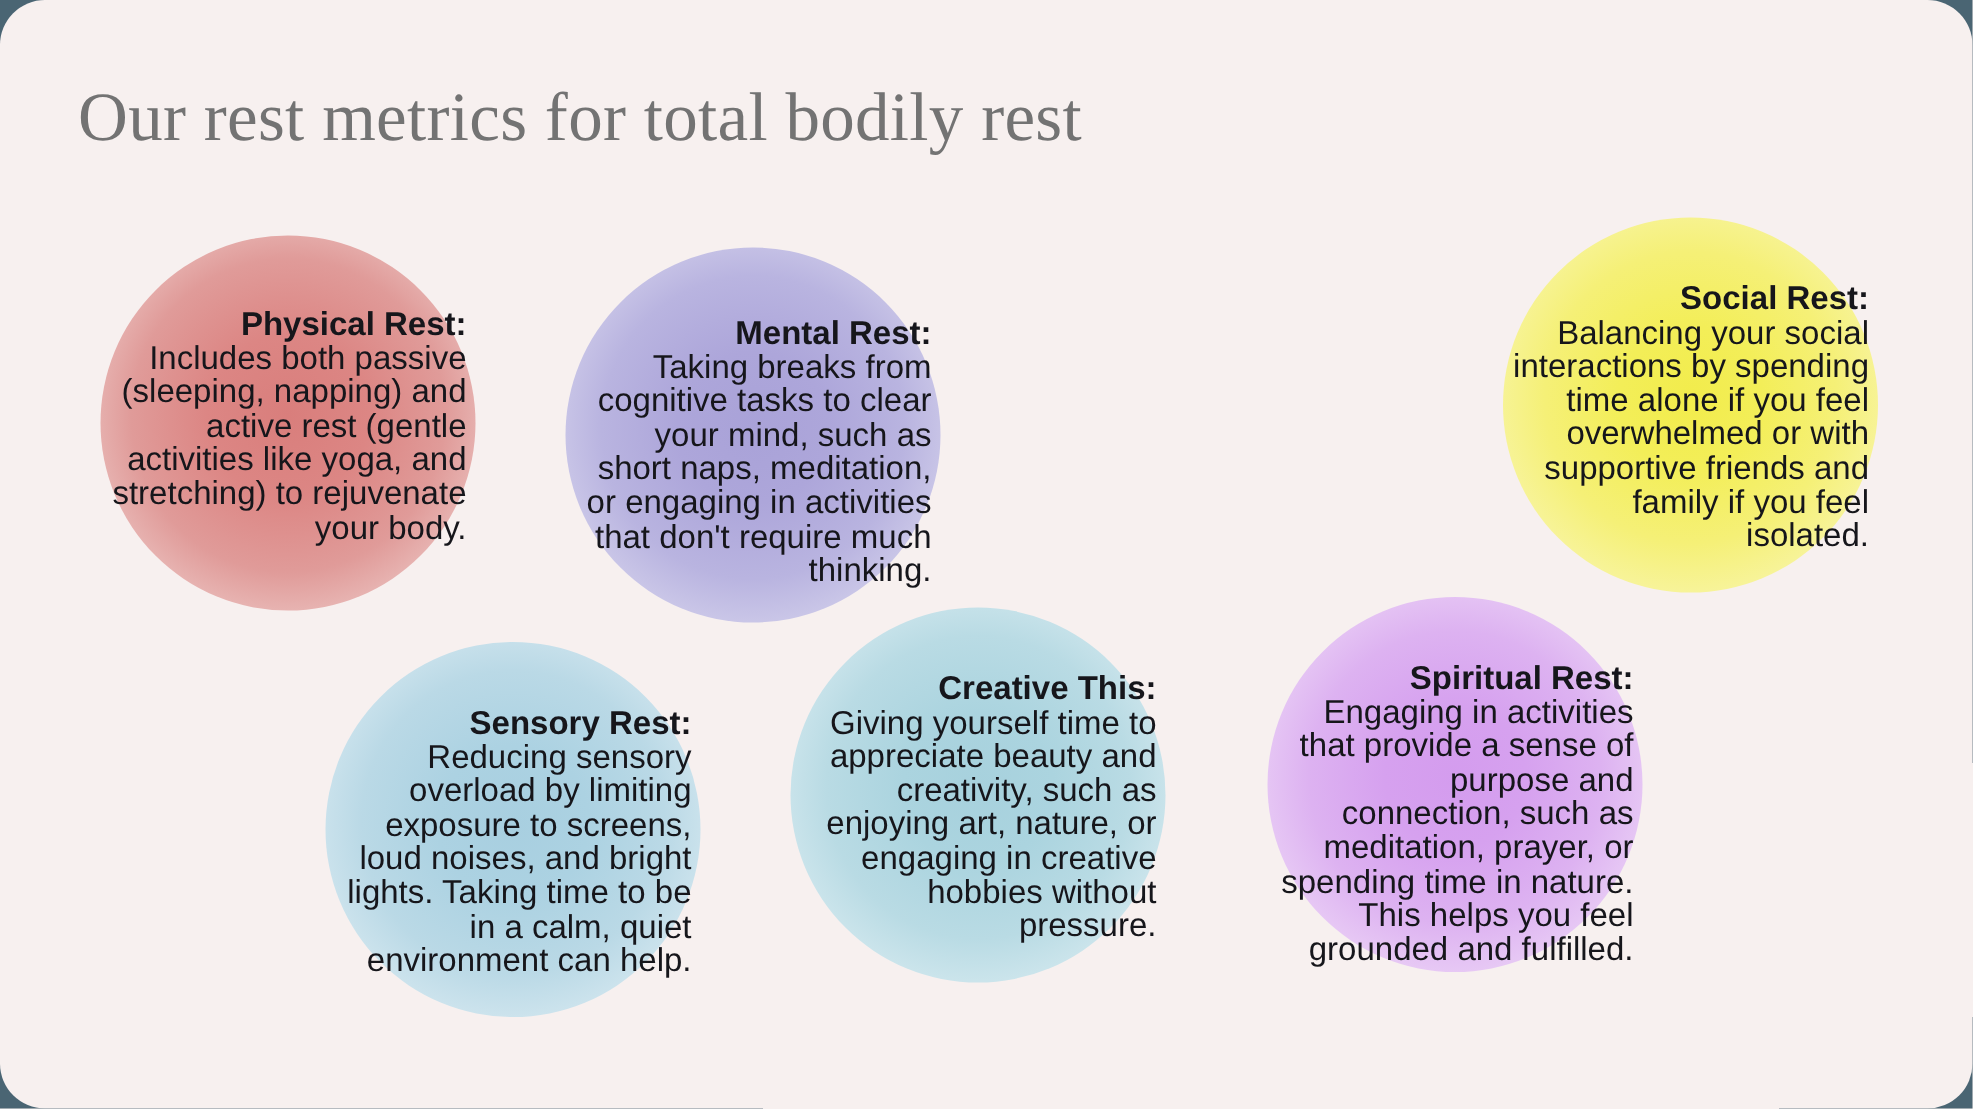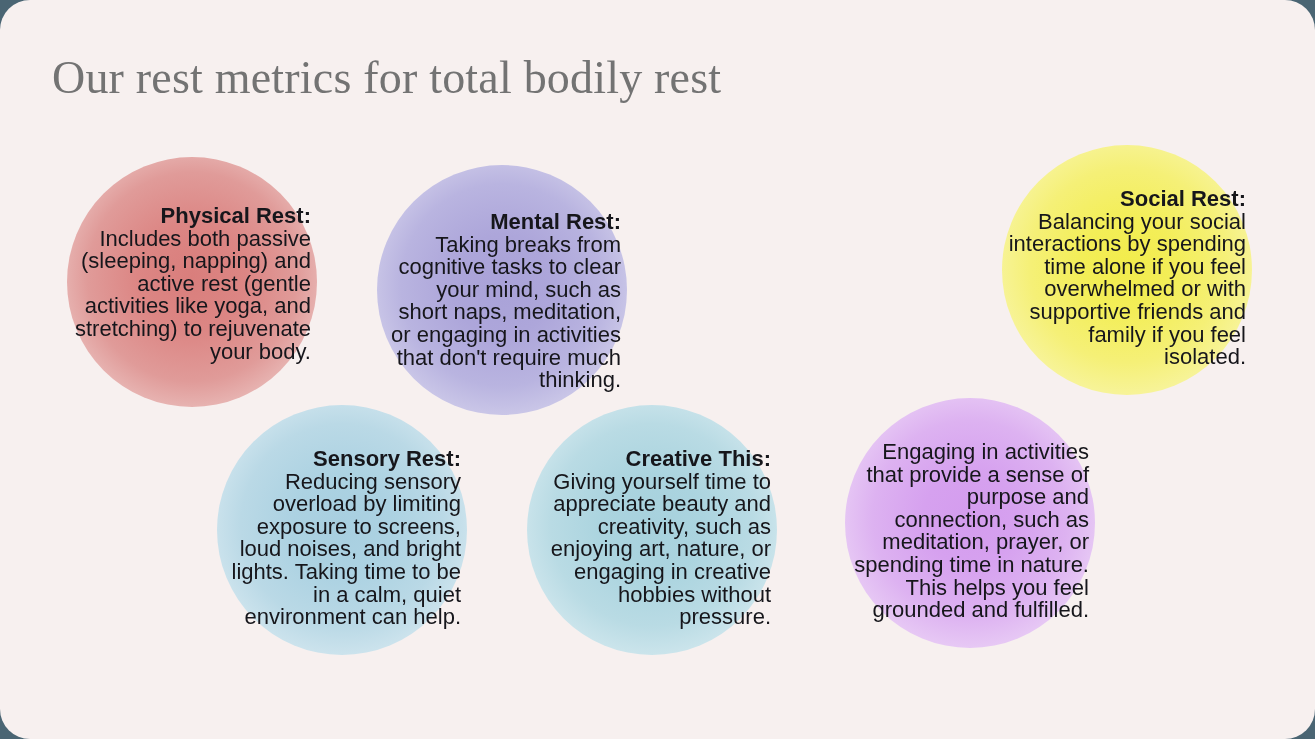--- a/index.html
+++ b/index.html
@@ -90,21 +90,21 @@
   #bubble-emotional .bub-text { padding-top: 52px; }
 
   #bubble-social {
     left: 1002px; top: 145px; width: 250px; height: 250px;
     background: radial-gradient(circle at 50% 48%,
       #f2ec4c 0%, #f3ee58 26%, #f5f077 54%, #f8f5a8 80%, #fbfad6 96%, #f7f0ef 100%);
   }
   #bubble-social .bub-text { padding-top: 43px; }
 
   #bubble-sensory {
-    left: 217px; top: 405px; width: 250px; height: 250px;
+    left: 217px; top: 428px; width: 250px; height: 250px;
     background: radial-gradient(circle at 50% 48%,
       #a8cfe0 0%, #acd2e2 28%, #bad9e6 56%, #d5e8f0 80%, #ecf4f7 96%, #f7f0ef 100%);
   }
   #bubble-sensory .bub-text { padding-top: 43px; }
 
   #bubble-creative {
     left: 527px; top: 405px; width: 250px; height: 250px;
     background: radial-gradient(circle at 50% 48%,
       #a7d1dd 0%, #abd4df 28%, #b9dbe4 56%, #d4e9ef 80%, #ebf5f7 96%, #f7f0ef 100%);
   }
@@ -155,17 +155,18 @@
 
   <div class="bubble" id="bubble-creative">
     <div class="bub-text">
       <span class="bub-title">Creative This:</span>
       <span class="bub-body">Giving yourself time to appreciate beauty and creativity, such as enjoying art, nature, or engaging in creative hobbies without pressure.</span>
     </div>
   </div>
 
   <div class="bubble" id="bubble-spiritual">
     <div class="bub-text">
+      <span class="bub-title">Spiritual Rest:</span>
       <span class="bub-body">Engaging in activities that provide a sense of purpose and connection, such as meditation, prayer, or spending time in nature. This helps you feel grounded and fulfilled.</span>
     </div>
   </div>
 
 </div>
 
 </body></html>

